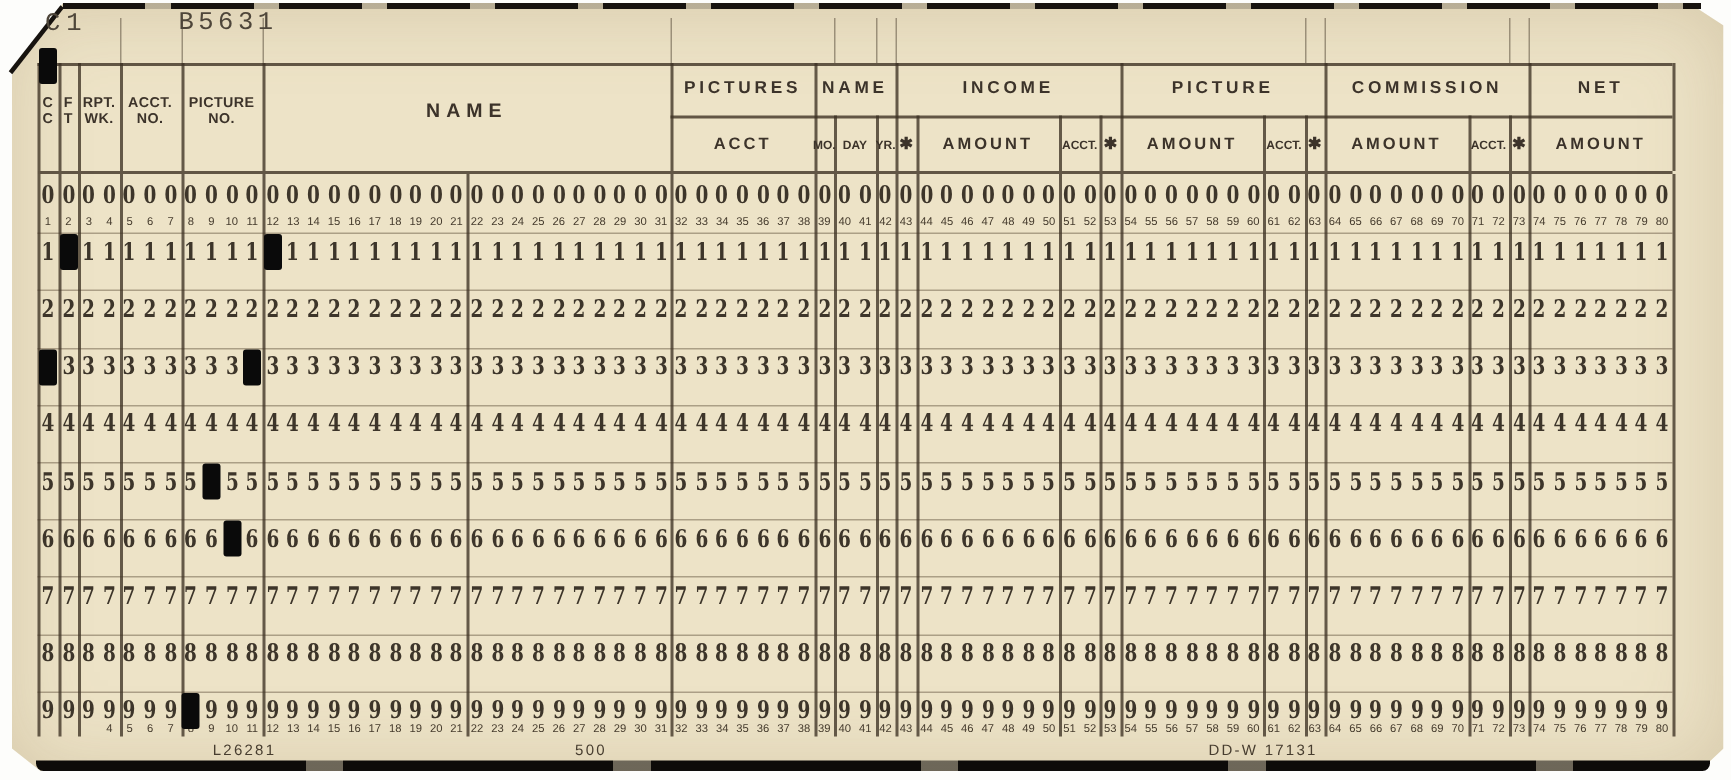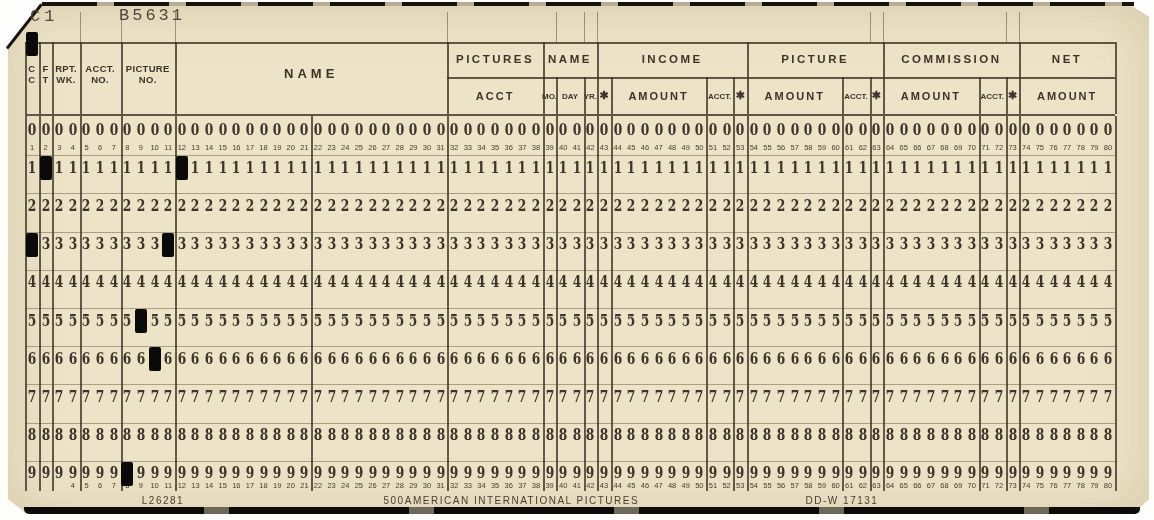--- a/index.html
+++ b/index.html
@@ -1127,15 +1127,14 @@
       <div class="punch" style="left: 39.62px; top: 156.2px;"></div>
       <div class="punch" style="left: 121.34px; top: 461.8px;"></div>
       <div class="punch" style="left: 134.96px; top: 309px;"></div>
       <div class="punch" style="left: 148.58px; top: 347.2px;"></div>
       <div class="punch" style="left: 162.2px; top: 232.6px;"></div>
       <div class="punch" style="left: 175.82px; top: 156.2px;"></div>
     </div>
 
   <div class="bprint" style="left:163px;top:495px;">L26281</div>
   <div class="bprint" style="left:394px;top:495px;">500</div>
-  <div class="bprint" style="left:522px;top:495px;">AMERICAN INTERNATIONAL PICTURES</div>
   <div class="bprint" style="left:842px;top:495px;">DD-W 17131</div>
 </div>
 
 </body></html>

